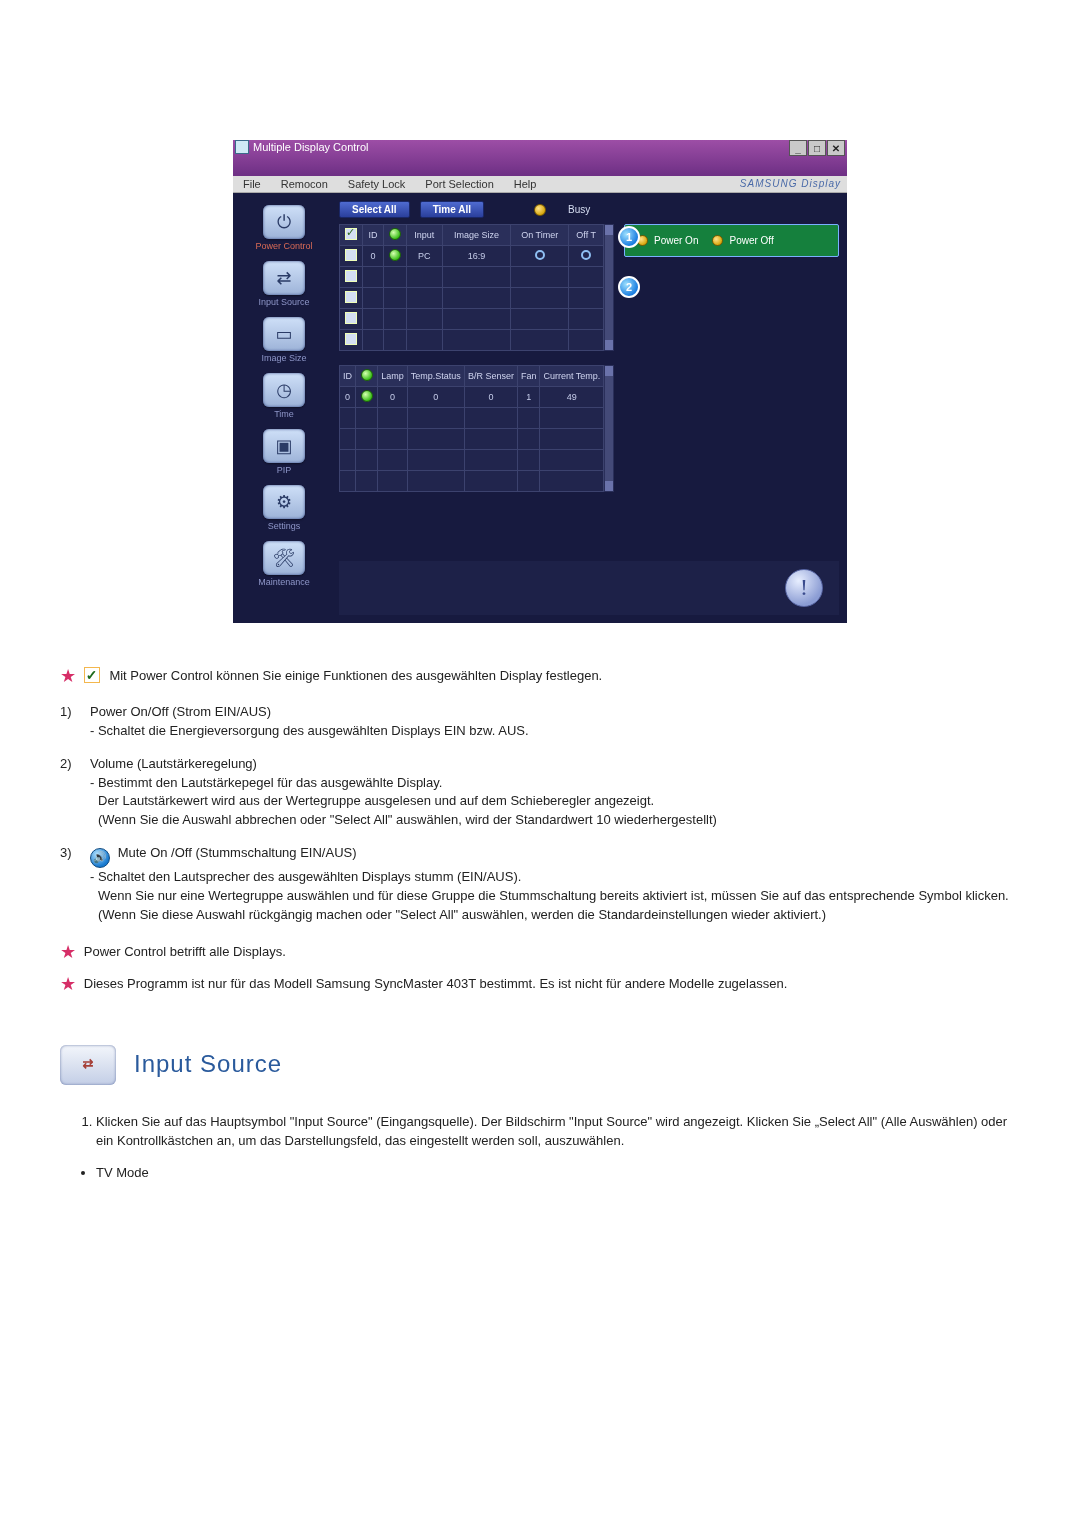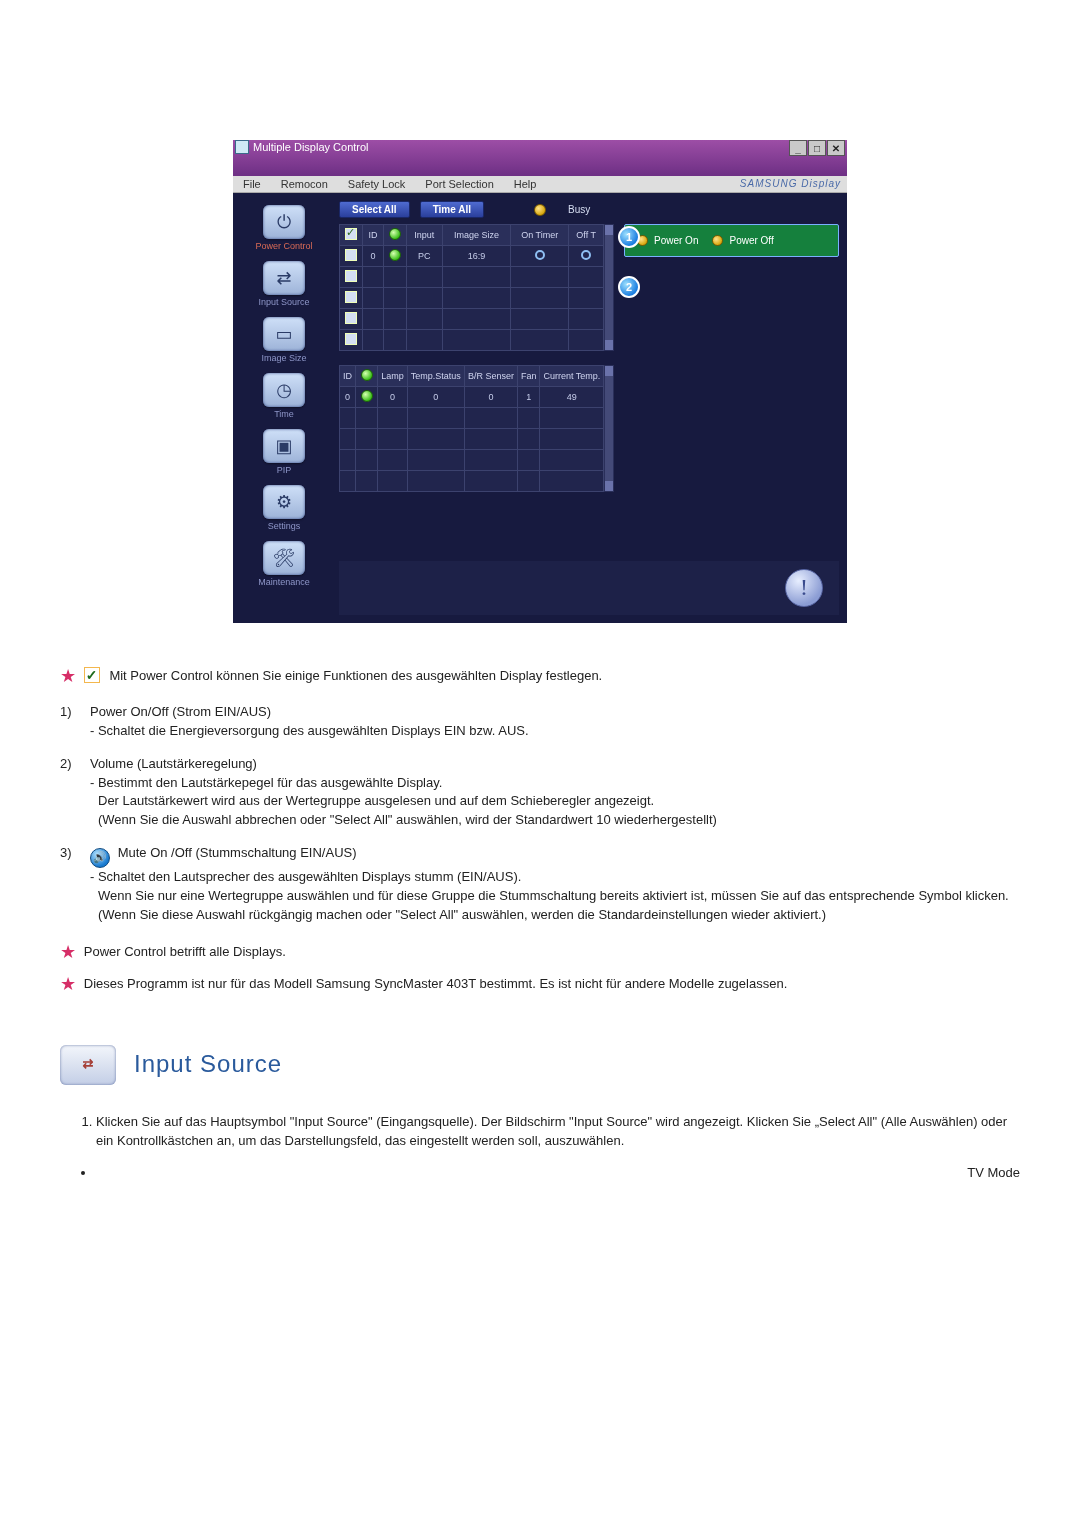--- a/index.html
+++ b/index.html
@@ -347,21 +347,21 @@
     box-shadow: inset 0 0 3px #6a7aa8;
     display:flex; align-items:center; justify-content:center;
     font-weight:bold; color:#a53e36;
   }
   .sec-title {
     font-size: 24px;
     color: #2a5a9c;
     letter-spacing: 1px;
   }
   ol.numbered { list-style: decimal; padding-left: 36px; margin-top:28px;}
-  ul.bullets { list-style: disc; padding-left: 36px; margin-top:8px;text-align:right;}
+  ul.bullets { list-style: disc; padding-left: 36px; margin-top:8px;}
 </style>
 </head>
 <body>
 
 <div class="page">
 
   <div class="app-window">
 
     <div class="title-bar">
       <div class="title-bar-left">

